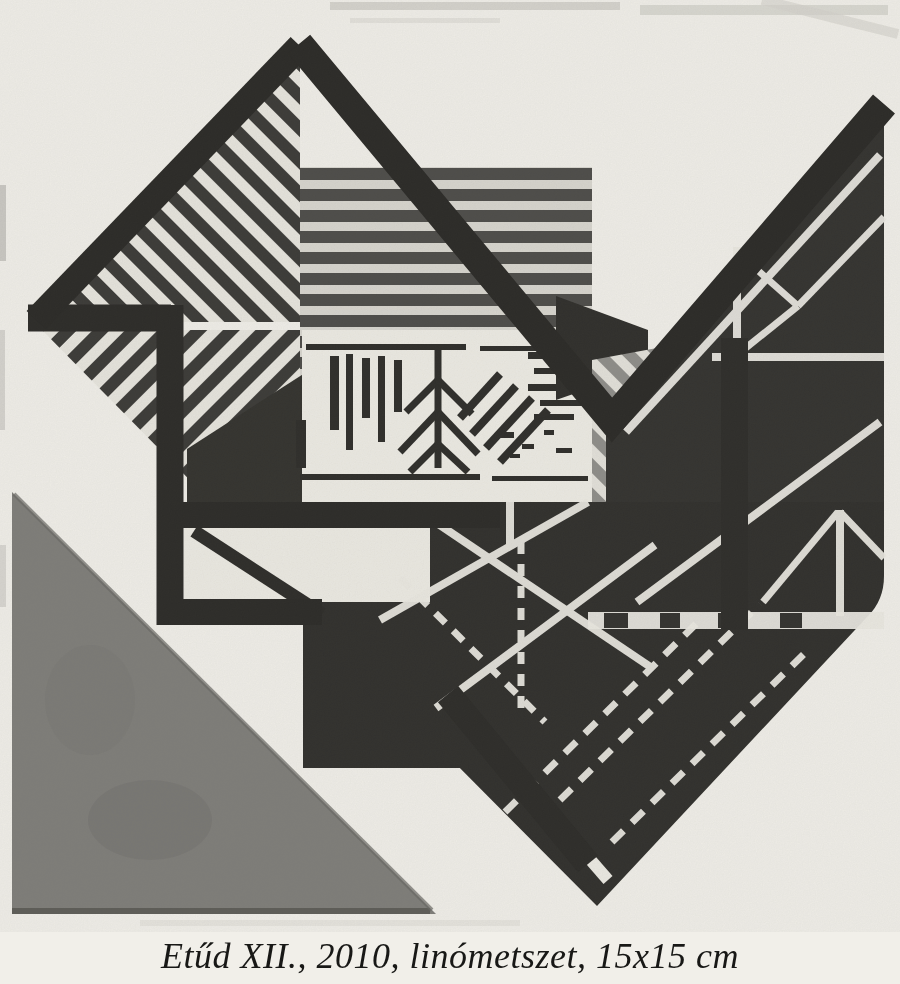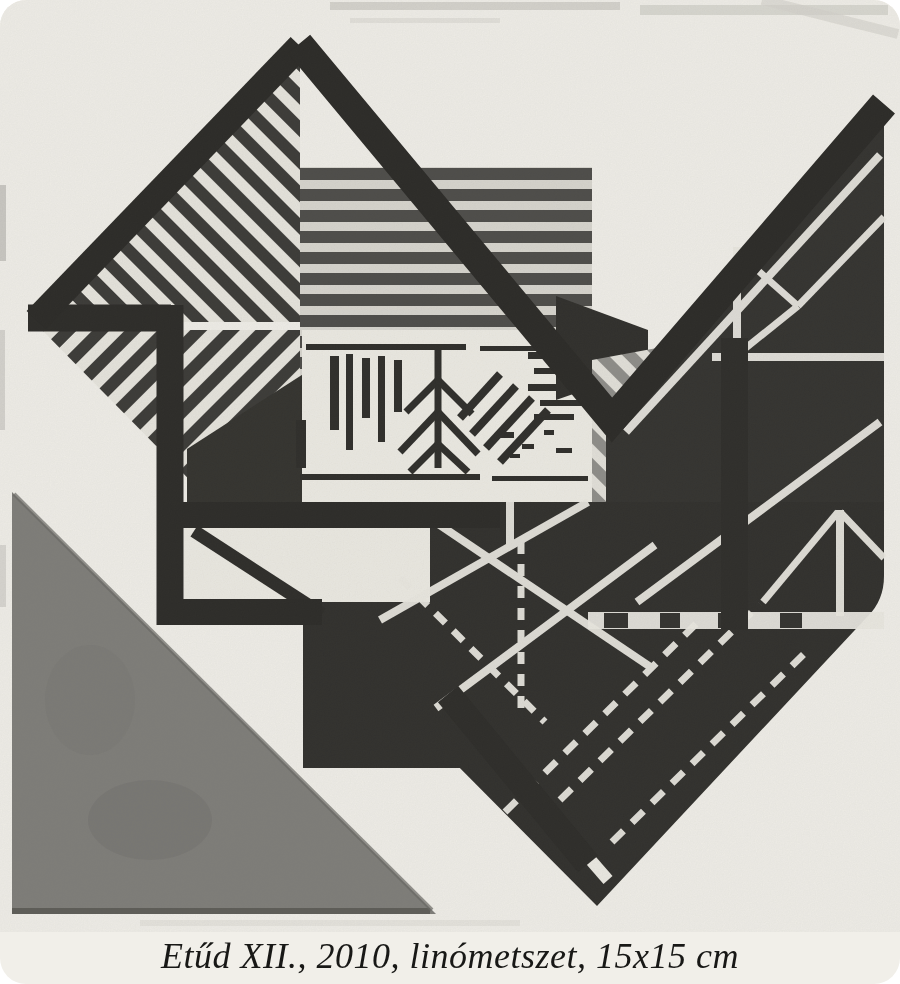--- a/index.html
+++ b/index.html
@@ -2,21 +2,20 @@
 <html><head>
 <meta charset="utf-8">
 <style>
   html,body{margin:0;padding:0;}
   .page{
     position:relative;
     width:900px;height:984px;
     background:#f1efe9;
     overflow:hidden;
     font-family:"Liberation Serif", serif;
-    border-radius:26px;
   }
   .artwork{
     position:absolute;left:0;top:0;width:900px;height:932px;
   }
   .artwork svg{display:block;}
   .caption{
     position:absolute;left:0;top:928px;width:900px;height:56px;
     display:flex;align-items:center;justify-content:center;
     font-style:italic;
     font-size:36px;

